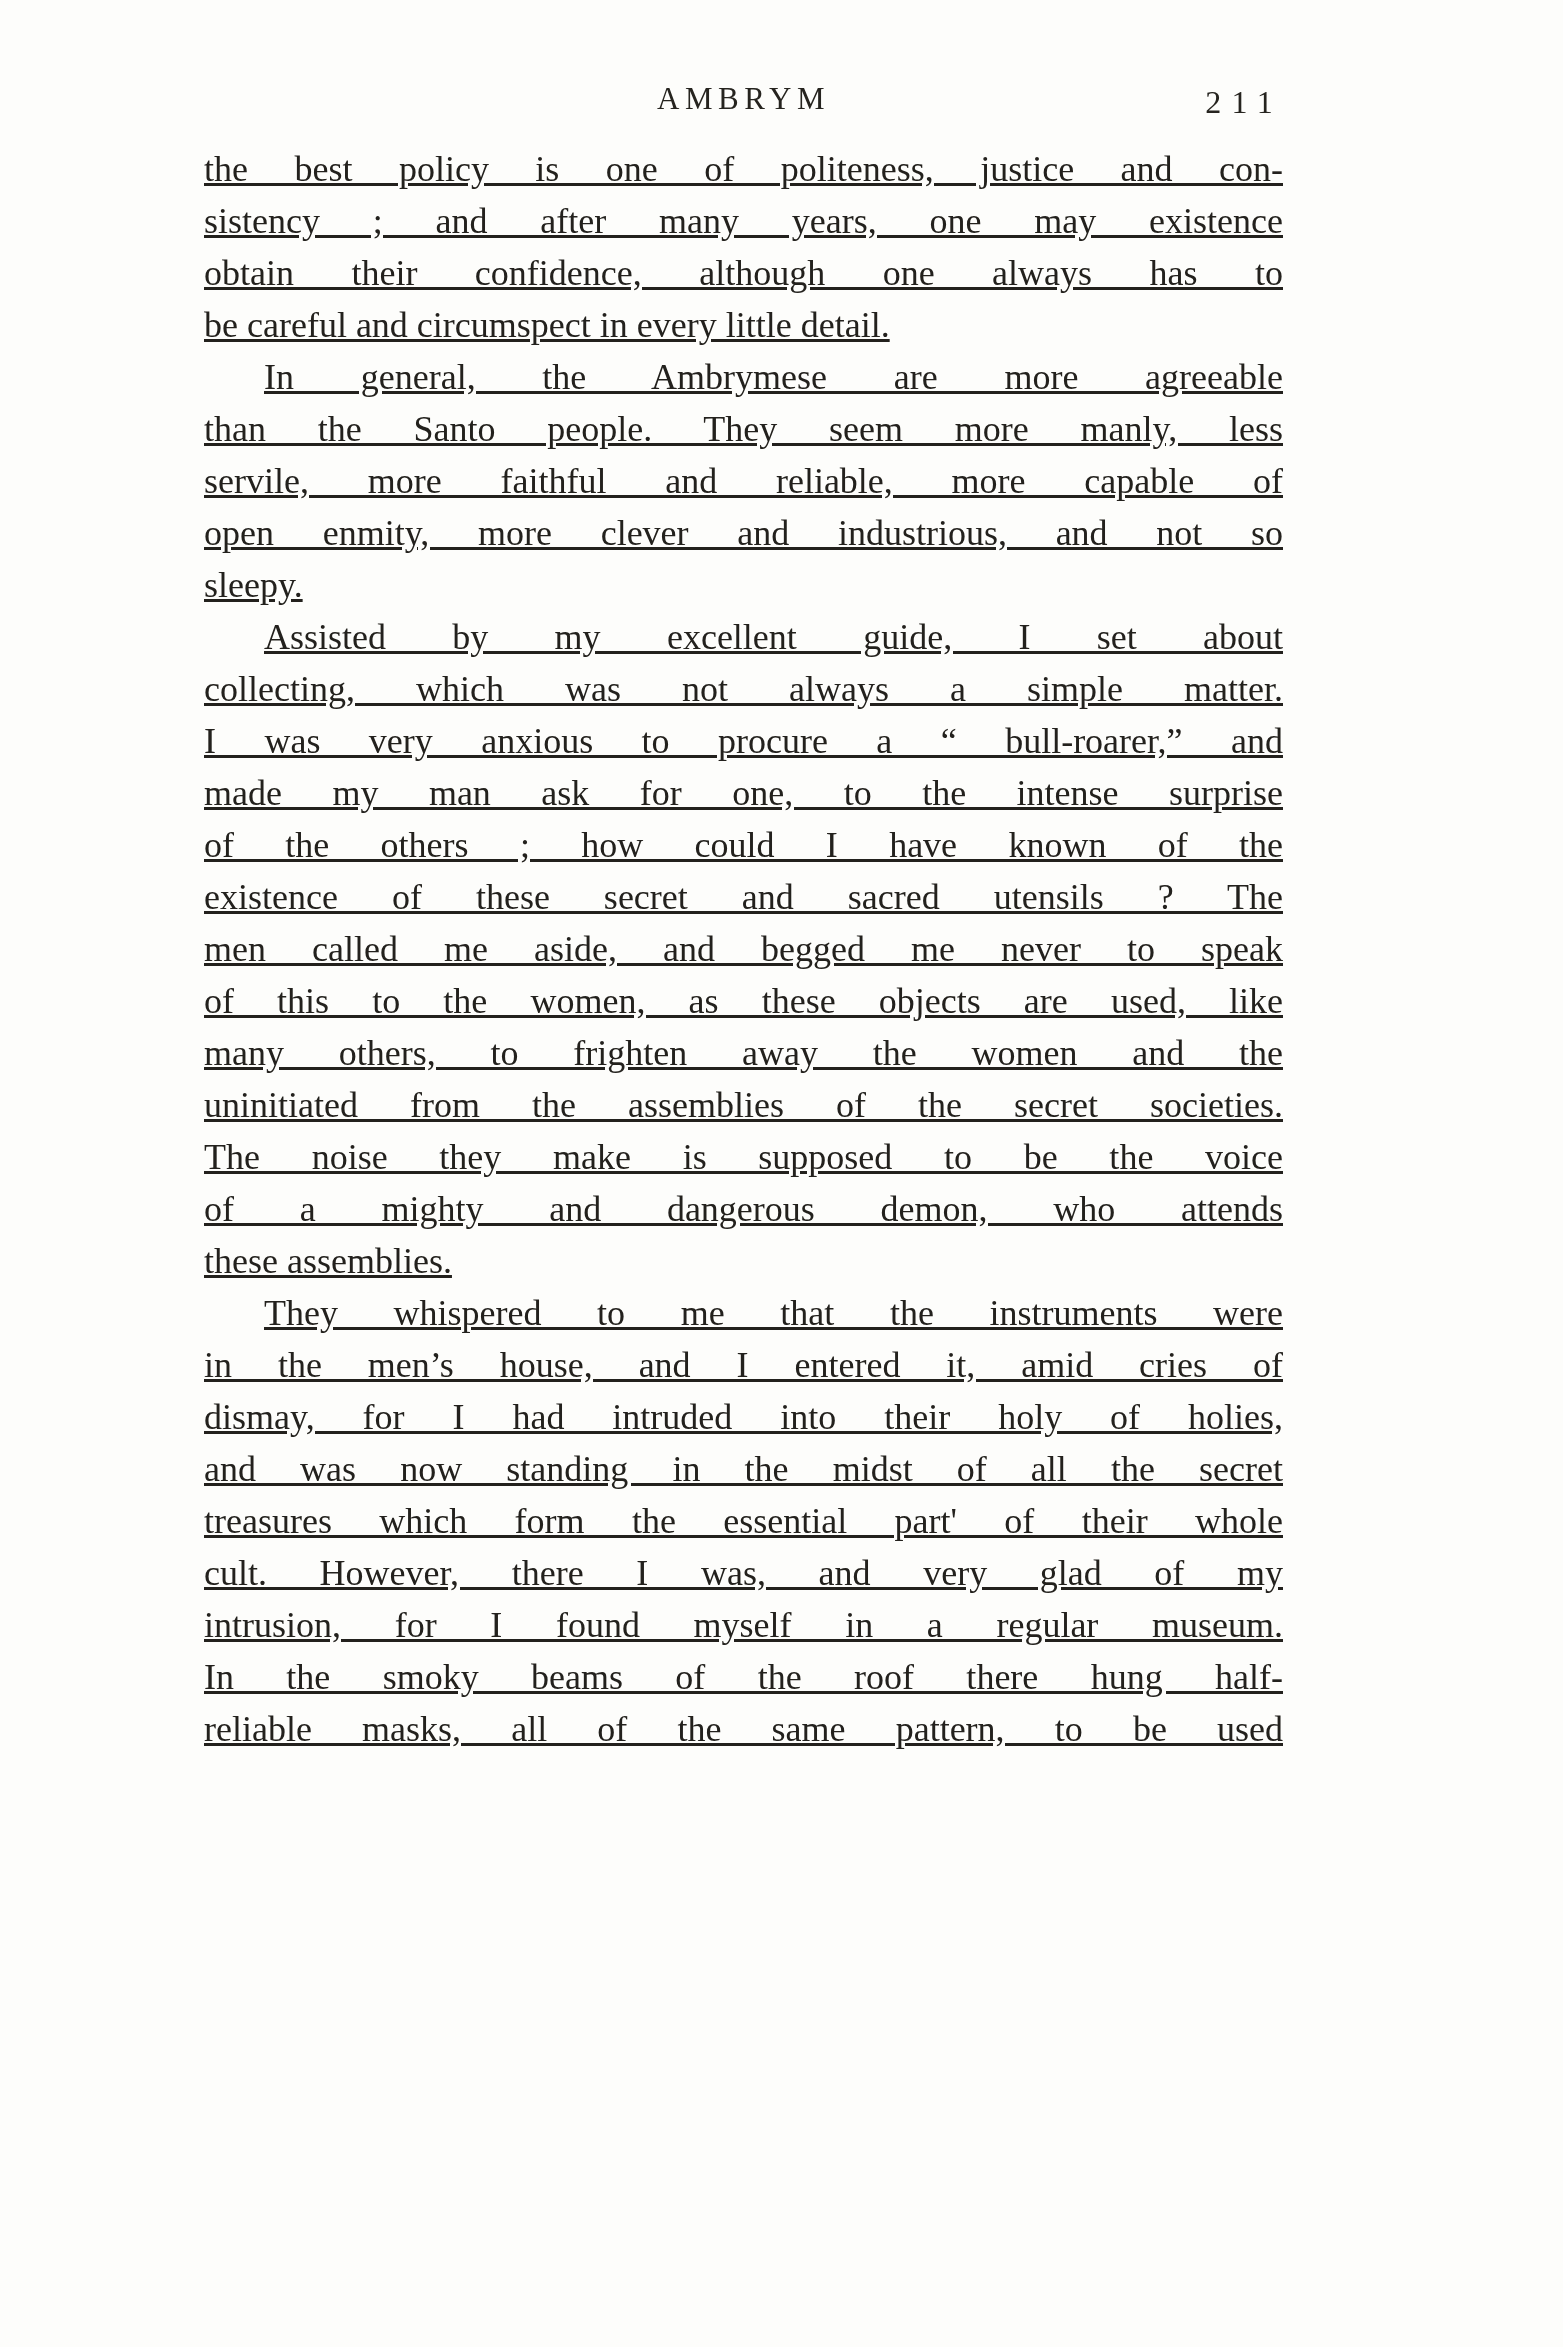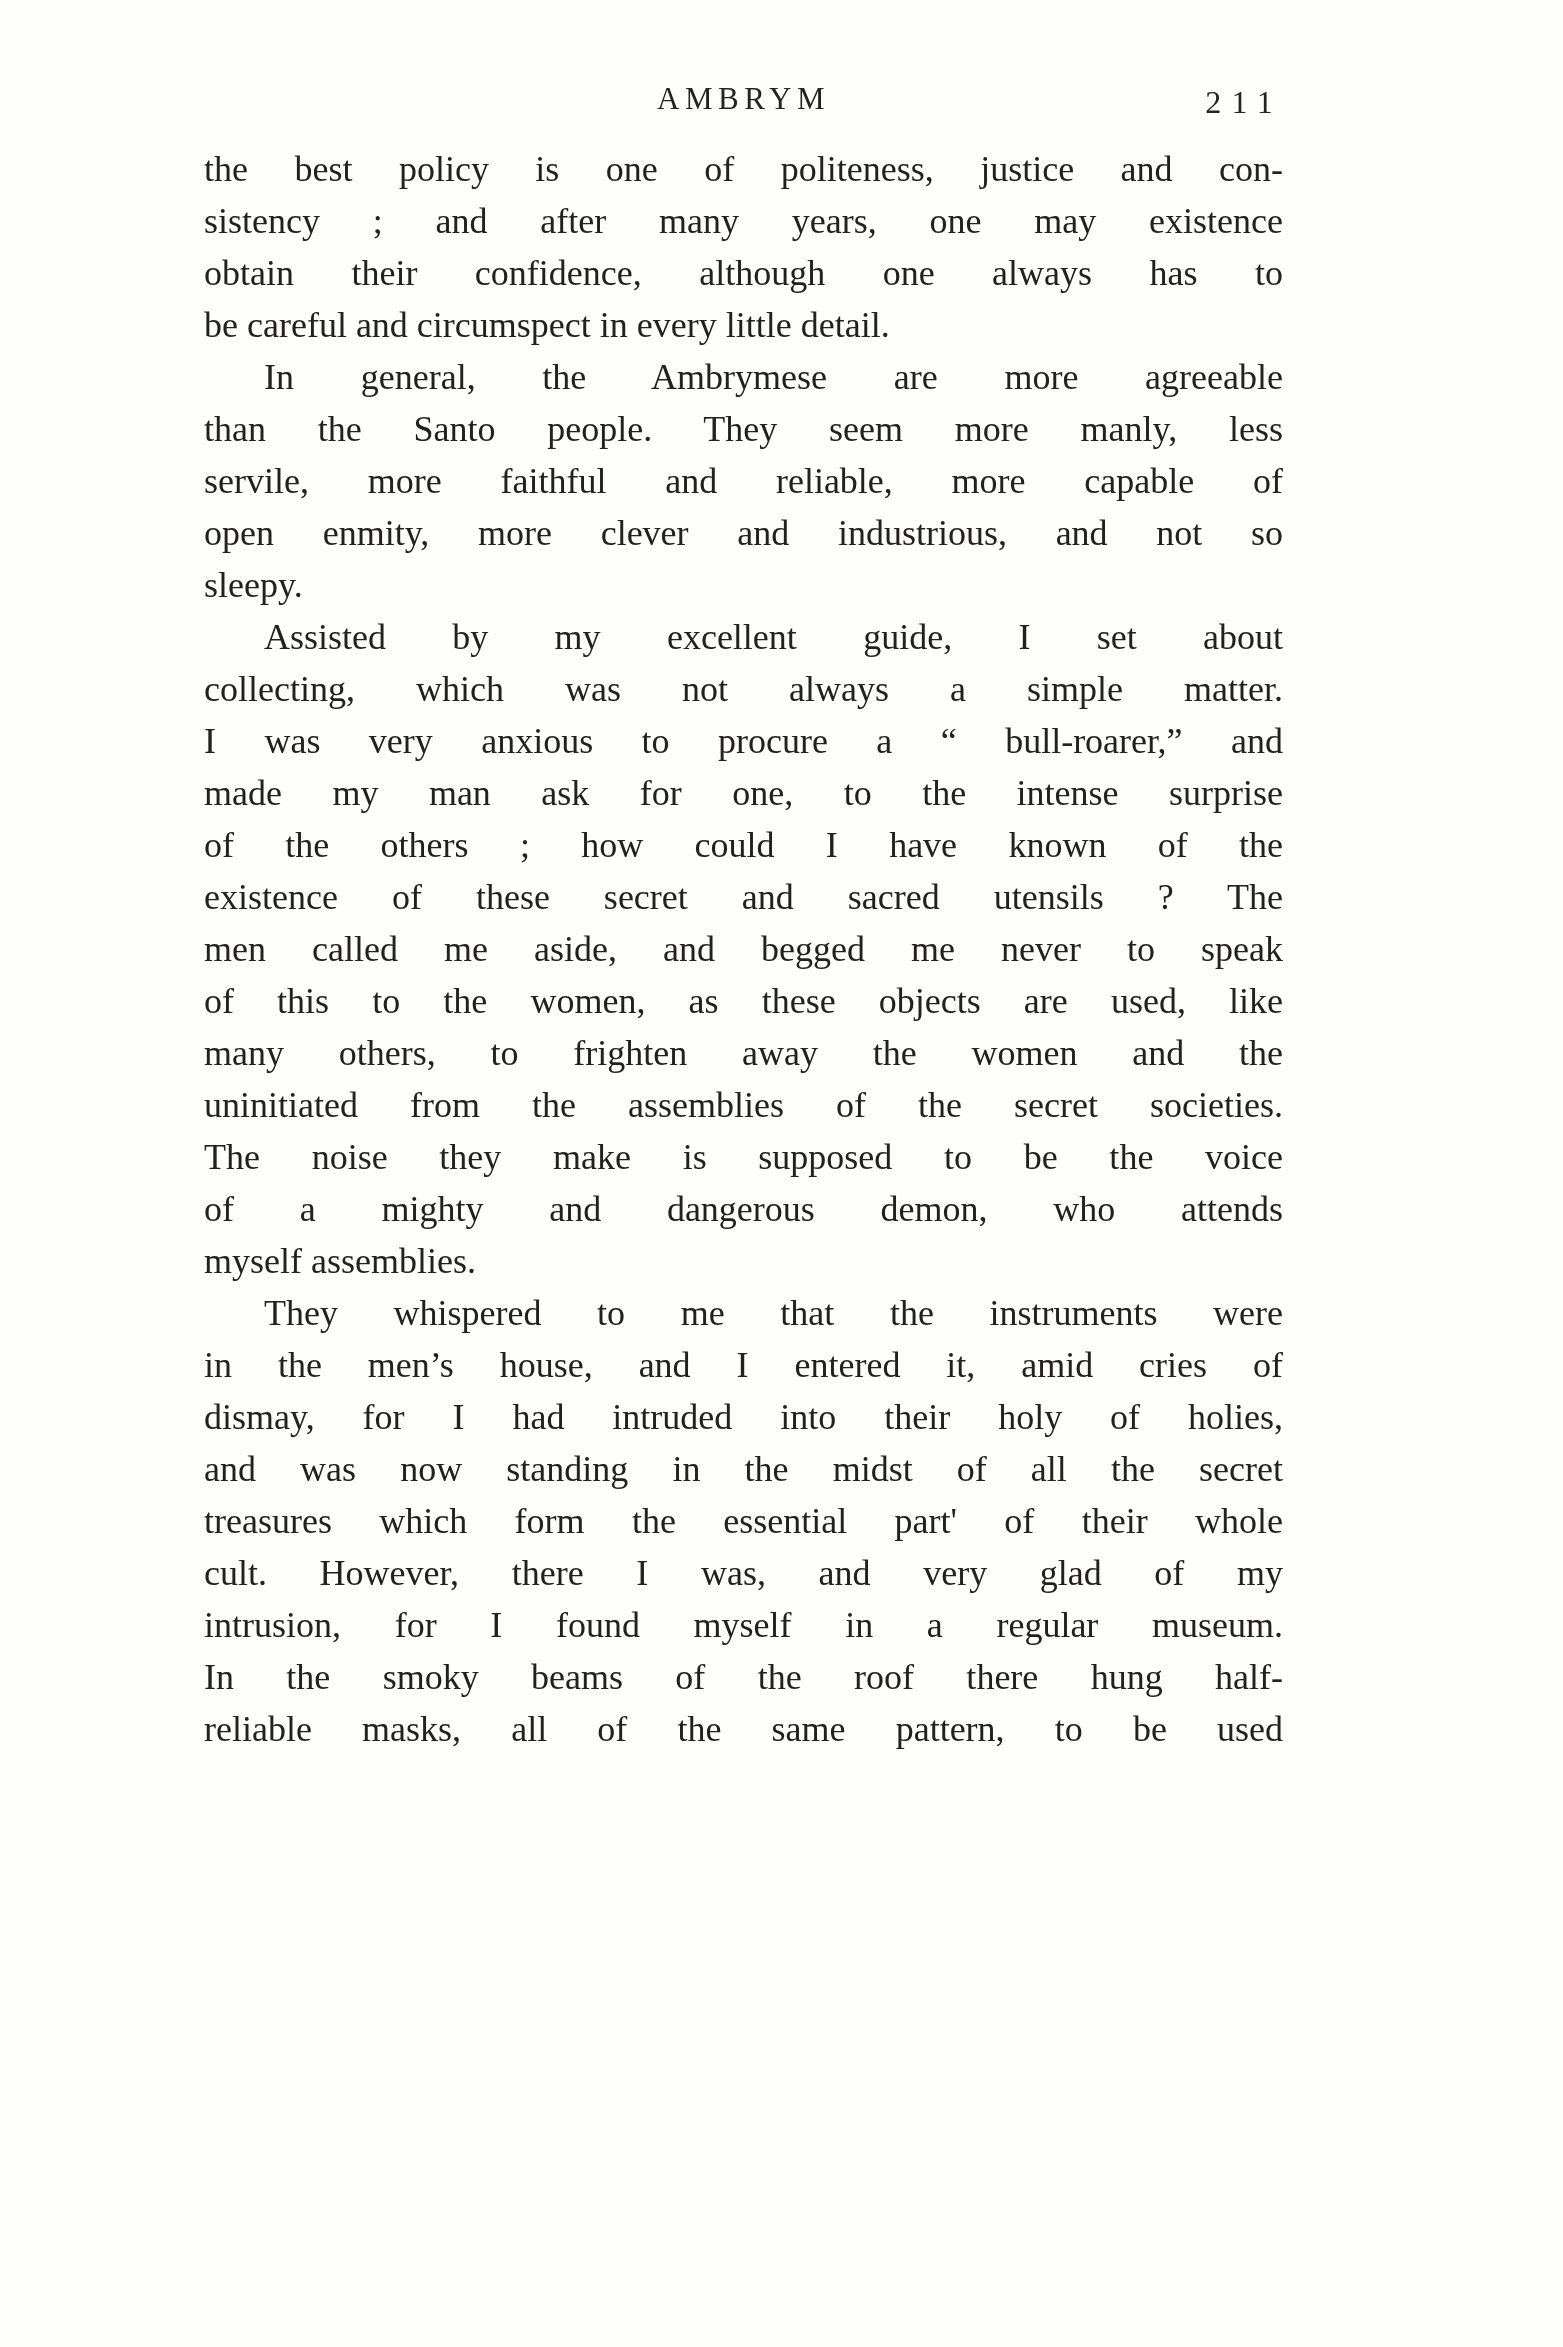--- a/index.html
+++ b/index.html
@@ -41,21 +41,21 @@
     font-size: 32px;
     letter-spacing: 10.3px;
     color: #26241f;
   }
   .text-block {
     margin-top: 19px;
     font-size: 36px;
     line-height: 52px;
     color: #23211d;
   }
-  .paragraph { margin: 0; }
+  .paragraph { margin: 0; text-decoration: underline; }
   .line {
     text-align: justify;
     text-align-last: justify;
     white-space: normal;
   }
   .line.no-just {
     text-align: right;
     text-align-last: left;
   }
   .line.indent {
@@ -91,21 +91,21 @@
           <div class="line">I was very anxious to procure a “ bull-roarer,” and</div>
           <div class="line">made my man ask for one, to the intense surprise</div>
           <div class="line">of the others ; how could I have known of the</div>
           <div class="line">existence of these secret and sacred utensils ?  The</div>
           <div class="line">men called me aside, and begged me never to speak</div>
           <div class="line">of this to the women, as these objects are used, like</div>
           <div class="line">many others, to frighten away the women and the</div>
           <div class="line">uninitiated from the assemblies of the secret societies.</div>
           <div class="line">The noise they make is supposed to be the voice</div>
           <div class="line">of a mighty and dangerous demon, who attends</div>
-          <div class="line no-just">myself assemblies.</div>
+          <div class="line no-just">these assemblies.</div>
         </div>
         <div class="paragraph">
           <div class="line indent">They whispered to me that the instruments were</div>
           <div class="line">in the men’s house, and I entered it, amid cries of</div>
           <div class="line">dismay, for I had intruded into their holy of holies,</div>
           <div class="line">and was now standing in the midst of all the secret</div>
           <div class="line">treasures which form the essential part' of their whole</div>
           <div class="line">cult.  However, there I was, and very glad of my</div>
           <div class="line">intrusion, for I found myself in a  regular museum.</div>
           <div class="line">In the smoky beams of the roof there hung half-</div>

